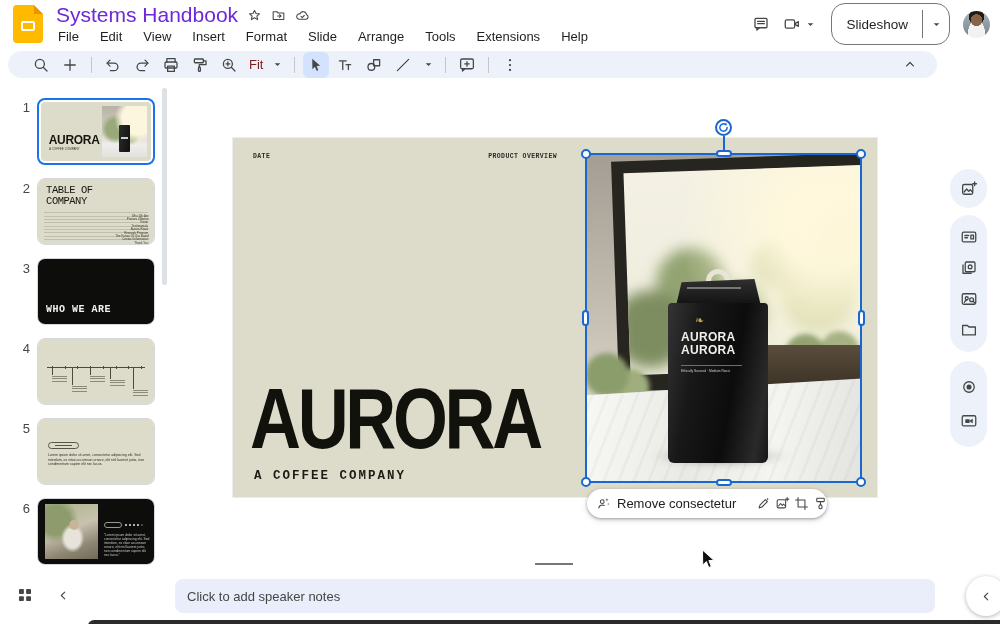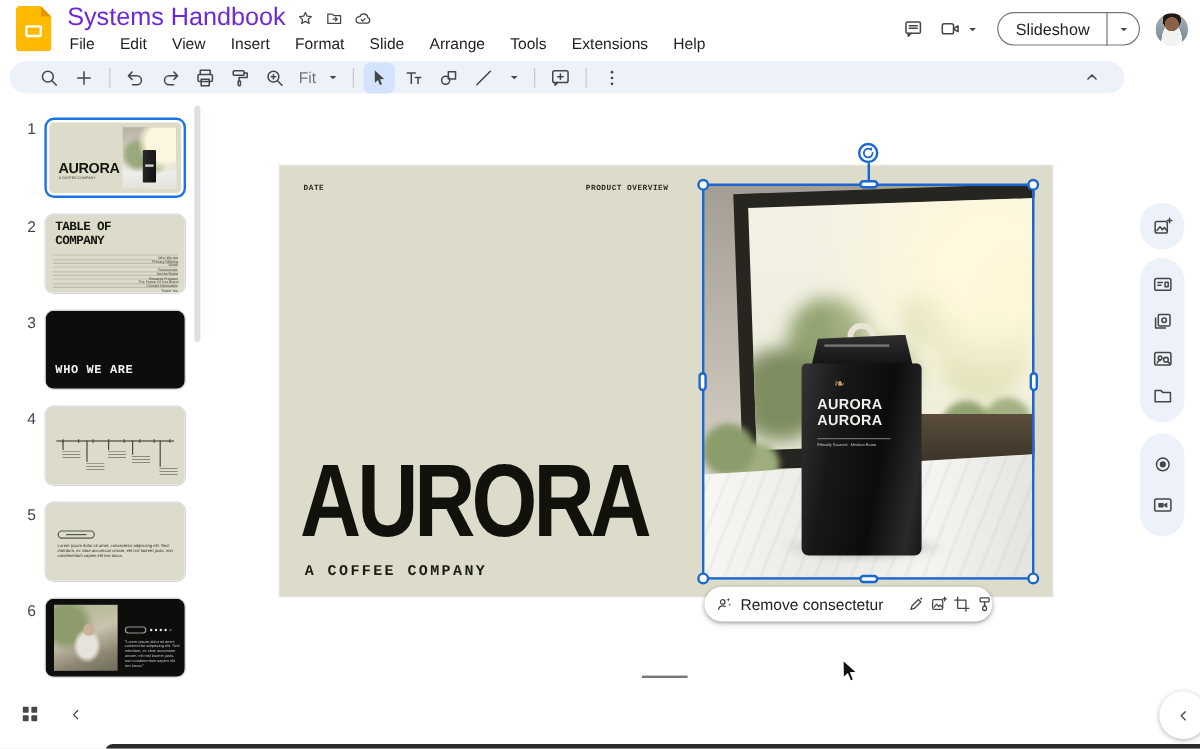--- a/index.html
+++ b/index.html
@@ -17,39 +17,39 @@
       clip-path:polygon(0 0,21px 0,30px 9px,30px 38px,0 38px)}
 .logo .fold{position:absolute;left:21px;top:0;width:9px;height:9px;background:#e69500;
       clip-path:polygon(0 0,100% 100%,0 100%)}
 .logo .page{position:absolute;left:8px;top:16px;width:14px;height:10px;border:2.5px solid #fff;border-radius:2px}
 .titleblock{left:56px;top:4px}
 .title-row{display:flex;align-items:center;gap:9px;height:22px}
 .doc-title{font-size:21px;color:#6d28d9}
 .menubar{display:flex;gap:17px;margin-top:2px;font-size:13px;color:#1f1f1f}
 .menubar span{cursor:default;padding:1px 2px;border-radius:4px}
 .hdr-right{right:10px;top:0;height:48px;display:flex;align-items:center;gap:13px}
-.split-btn{display:flex;align-items:center;height:28px;border:1px solid #747775;border-radius:14px;background:#fff}
+.split-btn{display:flex;align-items:center;height:42px;border:1px solid #747775;border-radius:14px;background:#fff}
 .split-btn .lbl{padding:0 14px;font-size:13.5px;color:#1f1f1f;border-right:1px solid #747775;height:28px;display:flex;align-items:center}
 .split-btn .car{width:26px;display:flex;justify-content:center}
 .share-btn{display:flex;align-items:center;gap:7px;height:32px;padding:0 16px 0 13px;border-radius:16px;
            background:#c2e7ff;color:#001d35;font-size:13.5px;font-weight:bold}
 .share-btn svg *{stroke:#001d35}
 .avatar{width:27px;height:27px;border-radius:50%;
   background:
    radial-gradient(circle at 50% 34%, #8a6248 0 26%, transparent 27%),
    radial-gradient(circle at 50% 22%, #241a14 0 30%, transparent 31%),
    radial-gradient(ellipse at 50% 88%, #f2f2f0 0 45%, transparent 46%),
    linear-gradient(180deg,#a9b4bb,#76828a)}
 
 .toolbar{left:8px;top:51px;width:929px;height:27px;background:#edf2fa;border-radius:14px;
          display:flex;align-items:center;padding-left:20px;gap:3px}
 .tb-btn{width:26px;height:26px;display:flex;align-items:center;justify-content:center;border-radius:13px}
 .tb-btn.on{background:#d3e3fd;border-radius:6px}
 .tb-sep{width:1px;height:16px;background:#c4c7c5;margin:0 5px}
-.tb-fit{font-size:13px;color:#737373;padding:0 2px 0 4px}
+.tb-fit{font-size:13px;color:#7f1d1d;padding:0 2px 0 4px}
 .tb-caret{width:18px;display:flex;justify-content:center}
 .tb-collapse{position:absolute;right:18px;top:4px}
 
 .num{width:18px;text-align:right;font-size:13px;color:#444746}
 .thumb{left:37px;width:118px;height:67px;border:1px solid #d5d7da;border-radius:8px;overflow:hidden;background:#fff}
 .thumb.sel{border:2px solid #1a73e8;padding:2px}
 .thumb .inner{position:relative;width:100%;height:100%;border-radius:4px;overflow:hidden}
 .cream{background:#dddccb}
 .blackbg{background:#0d0d0c}
 .strip-scroll{left:162px;top:88px;width:5px;height:197px;background:#dde1e6;border-radius:3px}
@@ -59,21 +59,21 @@
 .mini-img{position:absolute;left:55%;top:6%;right:4%;bottom:6%;overflow:hidden;background:
   radial-gradient(circle at 80% 25%, #fdf6df 0 30%, transparent 45%),
   radial-gradient(circle at 30% 45%, #9aa97c 0 22%, transparent 35%),
   radial-gradient(circle at 60% 55%, #b9c498 0 18%, transparent 30%),
   linear-gradient(180deg,#b8b2a6 0%,#d8d4c8 55%,#efeeea 75%,#e2e1dc 100%)}
 .mini-bag{position:absolute;left:38%;top:38%;width:26%;height:52%;background:linear-gradient(100deg,#2c2c2c,#101010);border-radius:1px}
 .mini-bag i{position:absolute;left:18%;top:45%;width:64%;height:2px;background:#cfcfcf}
 .t1-title{position:absolute;left:7%;bottom:23%;font-weight:bold;font-size:12px;letter-spacing:-.3px;color:#15150f}
 .t1-sub{position:absolute;left:7.5%;bottom:12%;color:#3a3a30}
 
-.t2-title{position:absolute;left:7%;top:9%;font-family:"Liberation Mono",monospace;font-weight:bold;font-size:10.5px;line-height:11px;color:#15150f;letter-spacing:-.5px}
+.t2-title{position:absolute;left:7%;top:9%;font-family:"Liberation Mono",monospace;font-weight:normal;font-size:10.5px;line-height:11px;color:#15150f;letter-spacing:-.5px}
 .t2-rows{position:absolute;left:5%;right:5%;top:51%;bottom:7%}
 .t2-row{position:relative;height:3.4px;border-top:1px solid rgba(60,60,40,.18)}
 .t2-row span{position:absolute;right:0;top:.5px;color:#3c3c30;white-space:nowrap}
 
 .t3-title{position:absolute;left:7%;bottom:14%;font-family:"Liberation Mono",monospace;font-weight:bold;font-size:10px;color:#f2f2ee;letter-spacing:.5px}
 
 .tl-line{position:absolute;left:8%;right:8%;top:43%;height:1px;background:#4a4a3e}
 .tl-tick{position:absolute;top:41.5%;width:1px;height:3px;background:#4a4a3e}
 .tl-blk{position:absolute;width:15px}
 .tl-blk .stem{position:absolute;left:0;top:0;width:1px;background:#4a4a3e}
@@ -635,20 +635,21 @@
         <rect class="f" x="13.5" y="4" width="6.5" height="6.5" rx="1"></rect>
         <rect class="f" x="4" y="13.5" width="6.5" height="6.5" rx="1"></rect>
         <rect class="f" x="13.5" y="13.5" width="6.5" height="6.5" rx="1"></rect>
       </svg>
     </span>
   <span class="abs notes-chev">
       <svg class="i sm" viewBox="0 0 24 24">
         <path d="M14 6.5L8.5 12l5.5 5.5"></path>
       </svg>
     </span>
+  <div class="abs notes-field">Click to add speaker notes</div>
   <div class="abs collapse-btn">
       <svg class="i sm" viewBox="0 0 24 24">
         <path d="M14 6.5L8.5 12l5.5 5.5"></path>
       </svg>
     </div>
 
   <div class="abs bottom-strip"></div>
 </div>
 
 </body></html>

